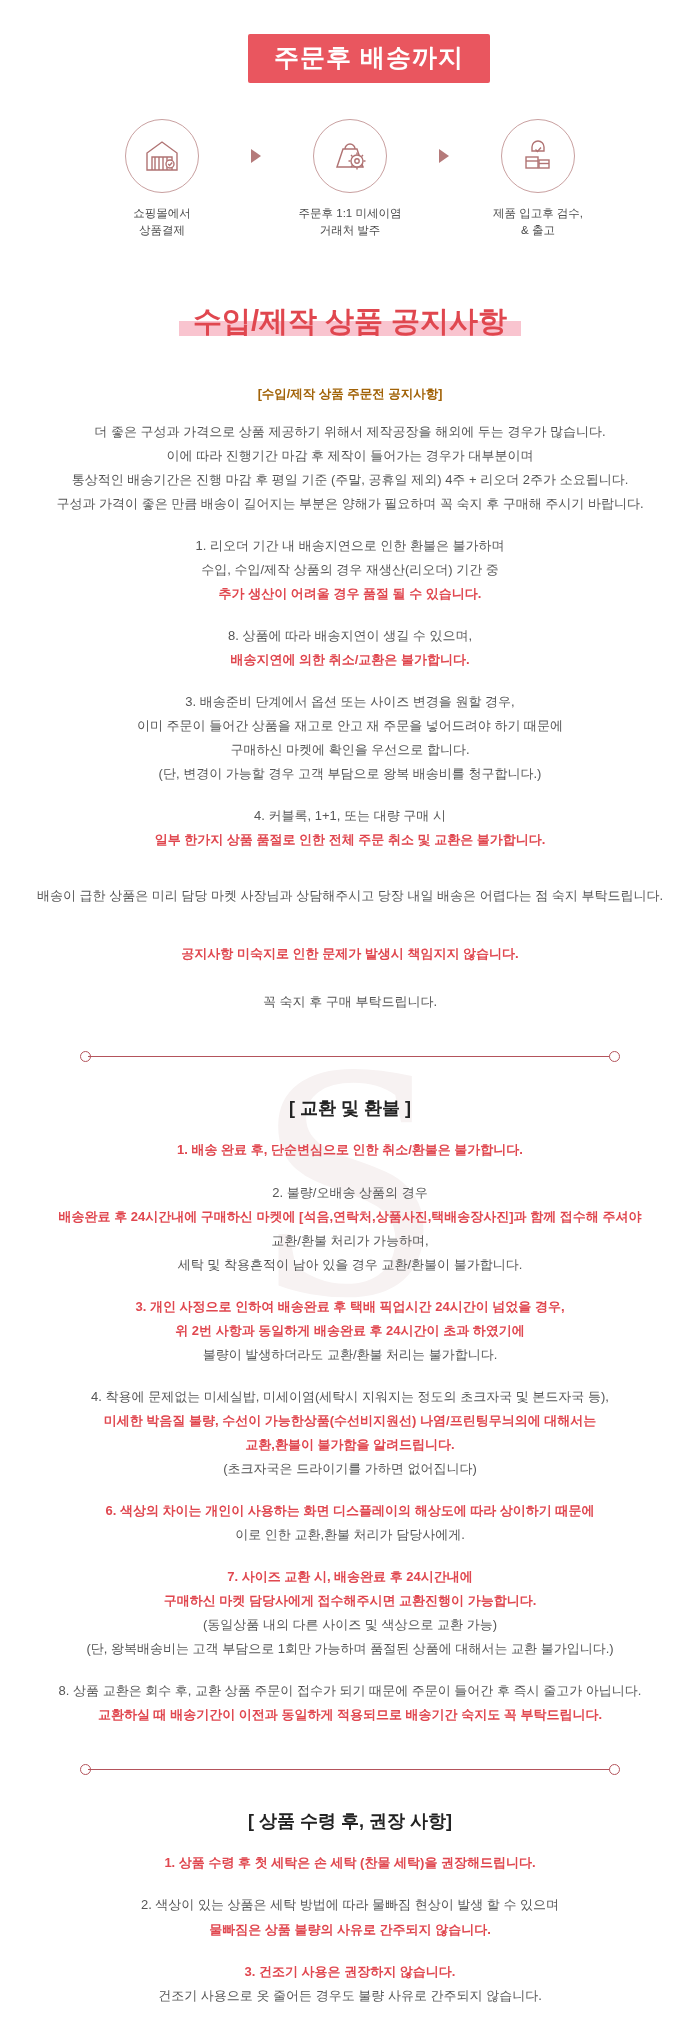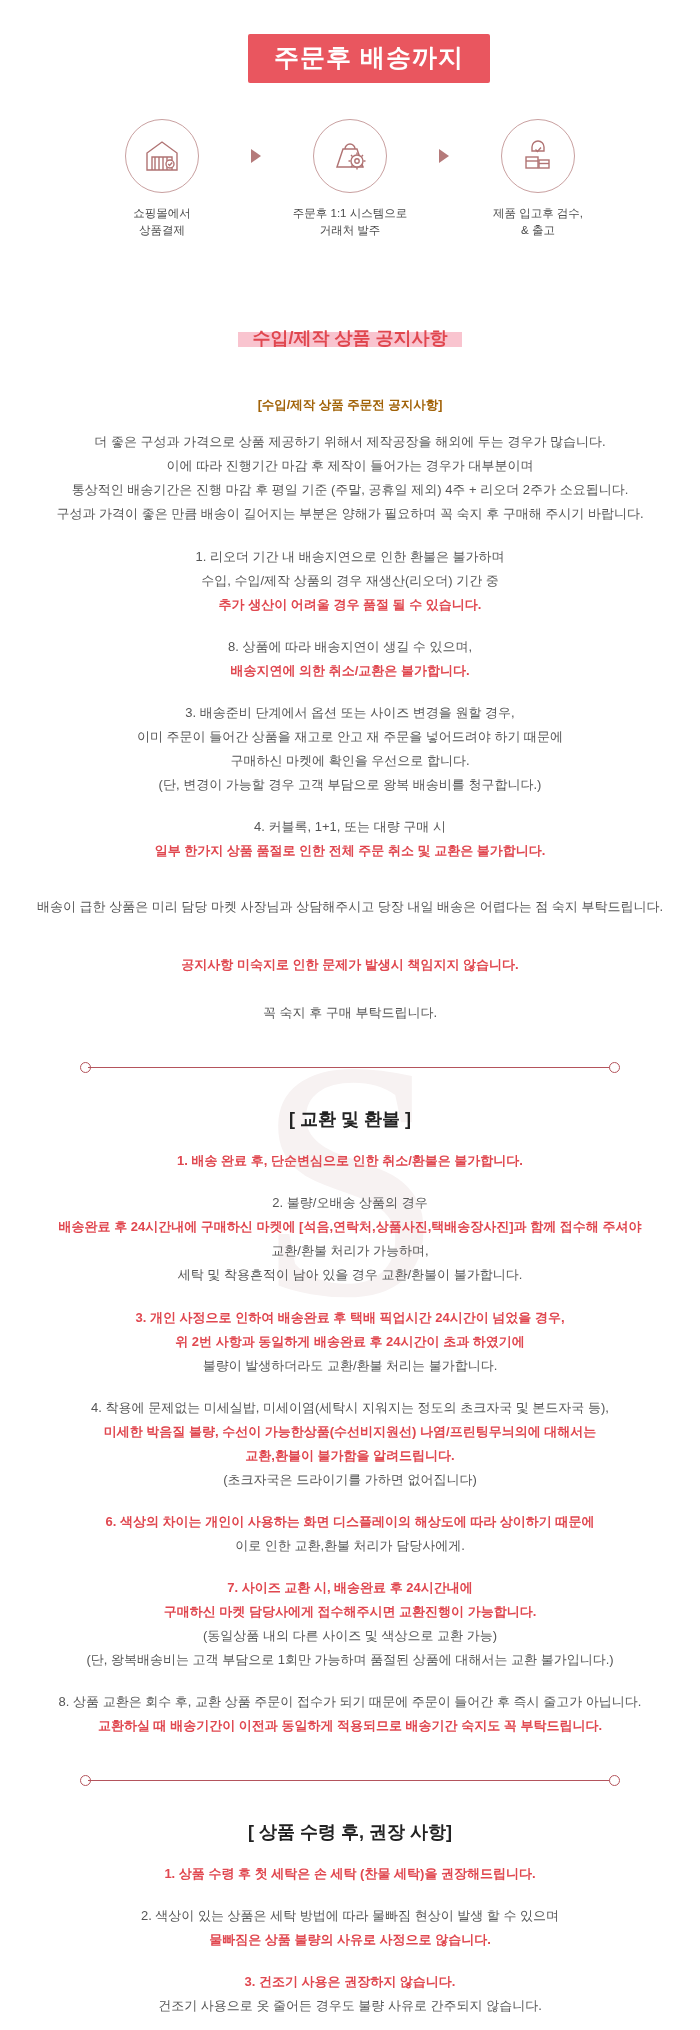--- a/index.html
+++ b/index.html
@@ -54,21 +54,21 @@
     border-radius: 2px;
     margin-left: 38px;
   }
 
   
   .steps {
     display: flex;
     justify-content: center;
     align-items: flex-start;
     gap: 0px;
-    margin-bottom: 88px;
+    margin-bottom: 64px;
   }
   .step {
     width: 150px;
     text-align: center;
   }
   .circle {
     width: 74px;
     height: 74px;
     margin: 0 auto 12px auto;
     border: 1px solid #c9a0a0;
@@ -100,21 +100,21 @@
   }
 
   
   .pink-title-wrap {
     text-align: center;
     margin-bottom: 46px;
   }
   .pink-title {
     display: inline-block;
     position: relative;
-    font-size: 18px;
+    font-size: 29px;
     font-weight: bold;
     color: #e0474f;
     padding: 0 14px;
     line-height: 1.2;
   }
   .pink-title .hl {
     position: absolute;
     left: 0; right: 0;
     bottom: 2px;
     height: 15px;
@@ -207,21 +207,21 @@
       <div class="step">
         <div class="circle">
           <svg width="40" height="38" viewBox="0 0 40 38" fill="none" stroke="#b07373" stroke-width="1.4">
             <path d="M7 30 L13 12 L27 12 L33 30 Z"></path>
             <path d="M15 12 a5 5 0 0 1 10 0"></path>
             <circle cx="27" cy="24" r="6" fill="#fff"></circle>
             <circle cx="27" cy="24" r="2.2"></circle>
             <path d="M27 17.5 v-2 M27 32.5 v-2 M20.5 24 h-2 M35.5 24 h-2 M22.4 19.4 l-1.4-1.4 M33 29.9 l-1.4-1.4 M31.6 19.4 l1.4-1.4 M21 29.9 l1.4-1.4"></path>
           </svg>
         </div>
-        <div class="step-label">주문후 1:1 시스템으로
+        <div class="step-label">주문후 1:1 미세이염
 거래처 발주</div>
       </div>
 
       <div class="arrow">
           <div class="arrow-tri"></div>
         </div>
 
       <div class="step">
         <div class="circle">
           <svg width="40" height="38" viewBox="0 0 40 38" fill="none" stroke="#b07373" stroke-width="1.4">
@@ -287,21 +287,21 @@
     <div class="divider">
       <div class="dot l"></div>
       <div class="line"></div>
       <div class="dot r"></div>
     </div>
 
     <div class="block">
       <div class="sec-bracket">[ 상품 수령 후, 권장 사항]</div>
       <div id="s3-items">
           <p class="para"><span class="red-b">1. 상품 수령 후 첫 세탁은 손 세탁 (찬물 세탁)을 권장해드립니다.</span></p>
-          <p class="para"><span>2. 색상이 있는 상품은 세탁 방법에 따라 물빠짐 현상이 발생 할 수 있으며</span><br><span class="red-b">물빠짐은 상품 불량의 사유로 사정으로 않습니다.</span></p>
+          <p class="para"><span>2. 색상이 있는 상품은 세탁 방법에 따라 물빠짐 현상이 발생 할 수 있으며</span><br><span class="red-b">물빠짐은 상품 불량의 사유로 간주되지 않습니다.</span></p>
           <p class="para"><span class="red-b">3. 건조기 사용은 권장하지 않습니다.</span><br><span>건조기 사용으로 옷 줄어든 경우도 불량 사유로 간주되지 않습니다.</span></p>
         </div>
       <div class="spacer-sm"></div>
       <p class="para">수입/제작상품은 거래처마다 위탁으로 진행되고 있기 때문에 거래처별로 교환,환불 기준이 다를 수 있습니다.</p>
     </div>
 
   </div>
 </div>
 
 </body></html>

